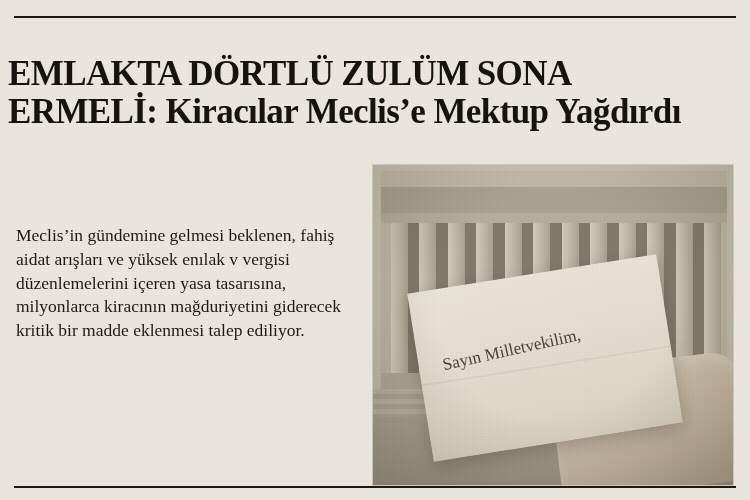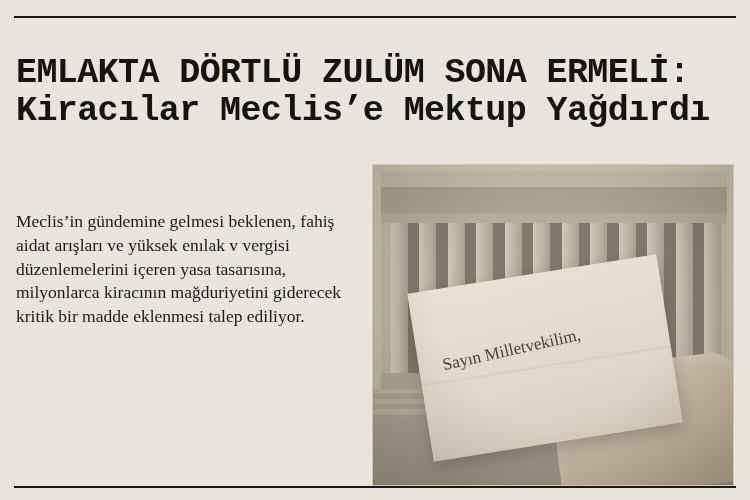--- a/index.html
+++ b/index.html
@@ -43,38 +43,38 @@
   .rule-bottom {
     position: absolute;
     left: 14px;
     right: 14px;
     bottom: 12px;
     height: 2px;
     background: #1c1a16;
   }
   .headline {
     position: absolute;
-    left: 16px;
+    left: 8px;
     top: 32px;
     width: 700px;
-    font-family: Liberation Mono, monospace;
+    font-family: Liberation Serif, serif;
     font-weight: bold;
     font-size: 35px;
     line-height: 1.08;
     letter-spacing: -0.6px;
     color: #16140f;
     text-transform: none;
   }
   .headline .hl-upper {
     text-transform: uppercase;
   }
   .body-col {
     position: absolute;
     left: 16px;
-    top: 210px;
+    top: 224px;
     width: 340px;
     color: #1d1a14;
   }
   .body-col p {
     margin: 0 0 14px 0;
     font-family: "Liberation Serif", serif;
     font-size: 17.5px;
     line-height: 1.36;
     text-align: left;
     color: #1d1a14;

